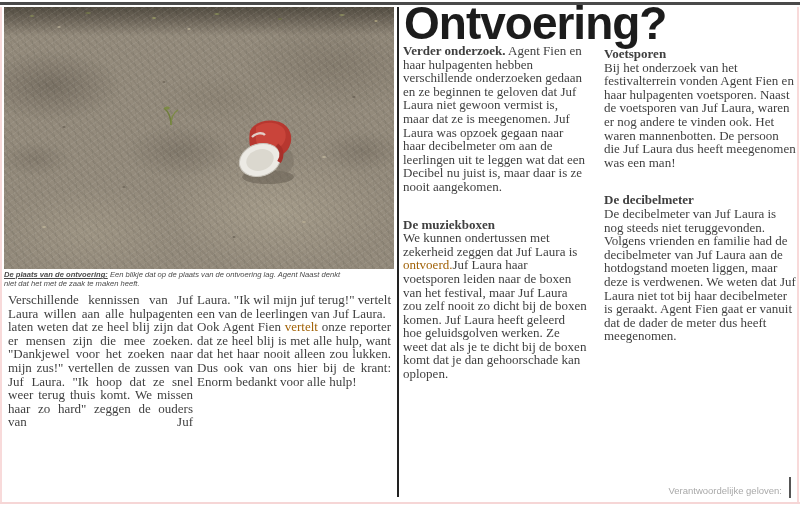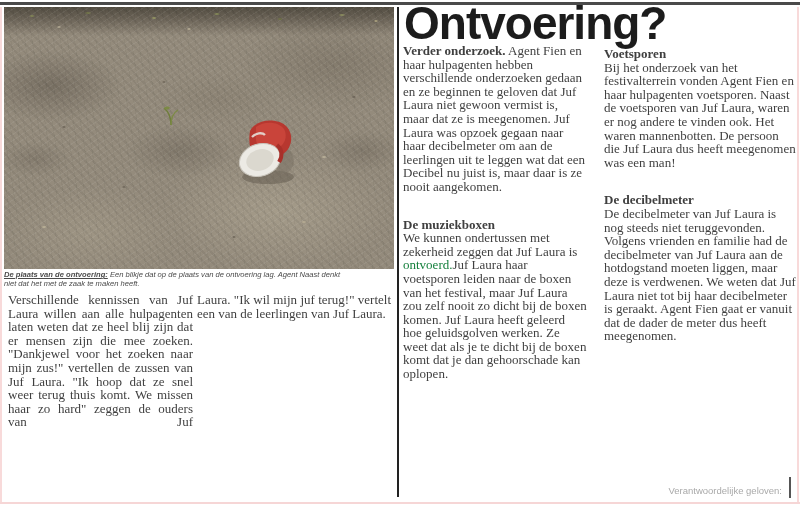--- a/index.html
+++ b/index.html
@@ -69,21 +69,21 @@
     position:absolute;left:4px;top:271px;width:345px;margin:0;
     font-size:7.6px;line-height:8.6px;font-style:italic;color:#4a4a4a;
   }
   .caption b{font-weight:bold;text-decoration:underline;}
 
   
   .txt{font-size:13px;line-height:13.6px;color:#3f3f3f;font-family:Liberation Serif, serif;}
   .txt p{margin:0;}
   .txt p + p{margin-top:24px;}
   .sec-title{font-weight:bold;display:block;}
-  .gray{color:#15803d;}
+  .gray{color:#a16207;}
 
   
   .lcol1{position:absolute;left:8px;top:293px;width:185px;text-align:justify;text-align-last:justify;}
   .lcol2{position:absolute;left:197px;top:293px;width:194px;text-align:justify;}
 
   
   .headline{
     position:absolute;left:404px;top:-3px;margin:0;width:392px;
     font-size:46px;line-height:52px;font-weight:bold;letter-spacing:-1px;color:#1c1c1c;
   }
@@ -133,20 +133,21 @@
   </figure>
 
   <p class="caption"><b><i>De plaats van de ontvoering:</i></b><i> Een blikje dat op de plaats van de ontvoering lag. Agent Naast denkt niet dat het met de zaak te maken heeft.</i></p>
 
   <div class="txt lcol1">
     <p>Verschillende kennissen van Juf Laura willen aan alle hulpagenten laten weten dat ze heel blij zijn dat er mensen zijn die mee zoeken. "Dankjewel voor het zoeken naar mijn zus!" vertellen de zussen van Juf Laura. "Ik hoop dat ze snel weer terug thuis komt. We missen haar zo hard" zeggen de ouders van Juf</p>
   </div>
 
   <div class="txt lcol2">
     <p style="margin:0;">Laura. "Ik wil mijn juf terug!" vertelt een van de leerlingen van Juf Laura.</p>
+    <p style="margin:0;"><span>Ook Agent Fien</span> <span class="gray">vertelt</span> <span>onze reporter dat ze heel blij is met alle hulp, want dat het haar nooit alleen zou lukken. Dus ook van ons hier bij de krant: Enorm bedankt voor alle hulp!</span></p>
   </div>
 
   <h1 class="headline">Ontvoering?</h1>
 
   <div class="txt acol1">
     <p><b>Verder onderzoek.</b> <span>Agent Fien en haar hulpagenten hebben verschillende onderzoeken gedaan en ze beginnen te geloven dat Juf Laura niet gewoon vermist is, maar dat ze is meegenomen. Juf Laura was opzoek gegaan naar haar decibelmeter om aan de leerlingen uit te leggen wat dat een Decibel nu juist is, maar daar is ze nooit aangekomen.</span></p>
     <p><span class="sec-title">De muziekboxen</span><span>We kunnen ondertussen met zekerheid zeggen dat Juf Laura is</span> <span class="gray">ontvoerd.</span><span>Juf Laura haar voetsporen leiden naar de boxen van het festival, maar Juf Laura zou zelf nooit zo dicht bij de boxen komen. Juf Laura heeft geleerd hoe geluidsgolven werken. Ze weet dat als je te dicht bij de boxen komt dat je dan gehoorschade kan oplopen.</span></p>
   </div>
 
   <div class="txt acol2">

